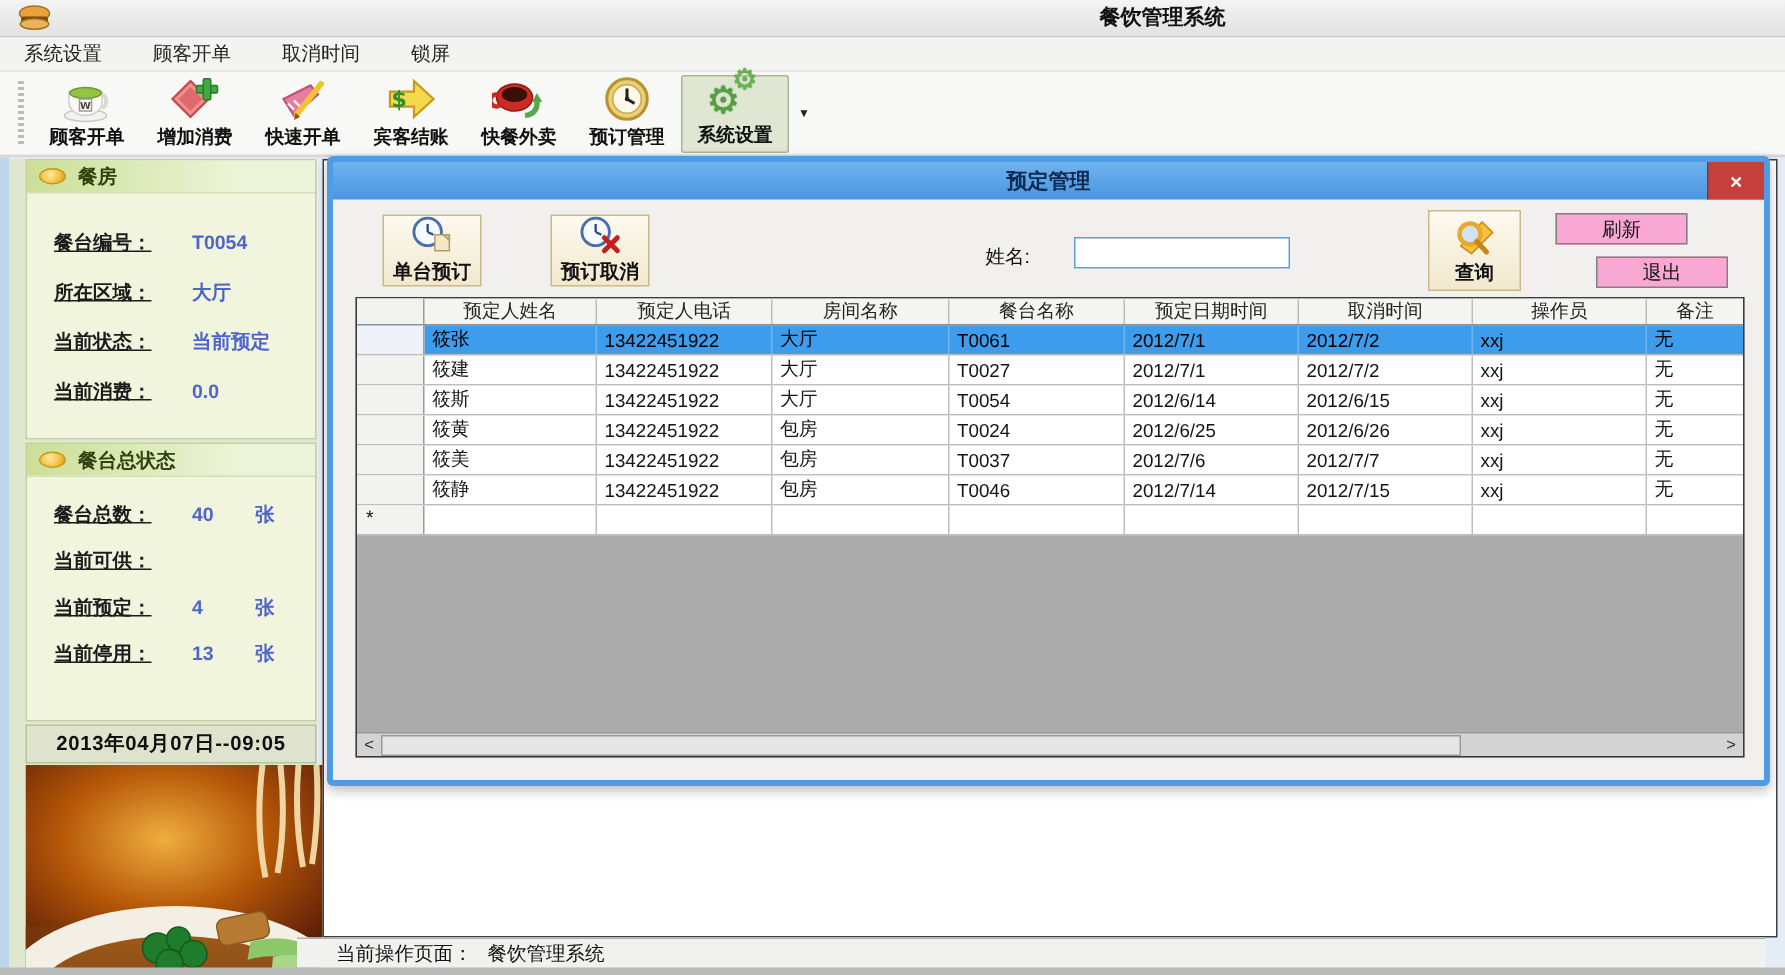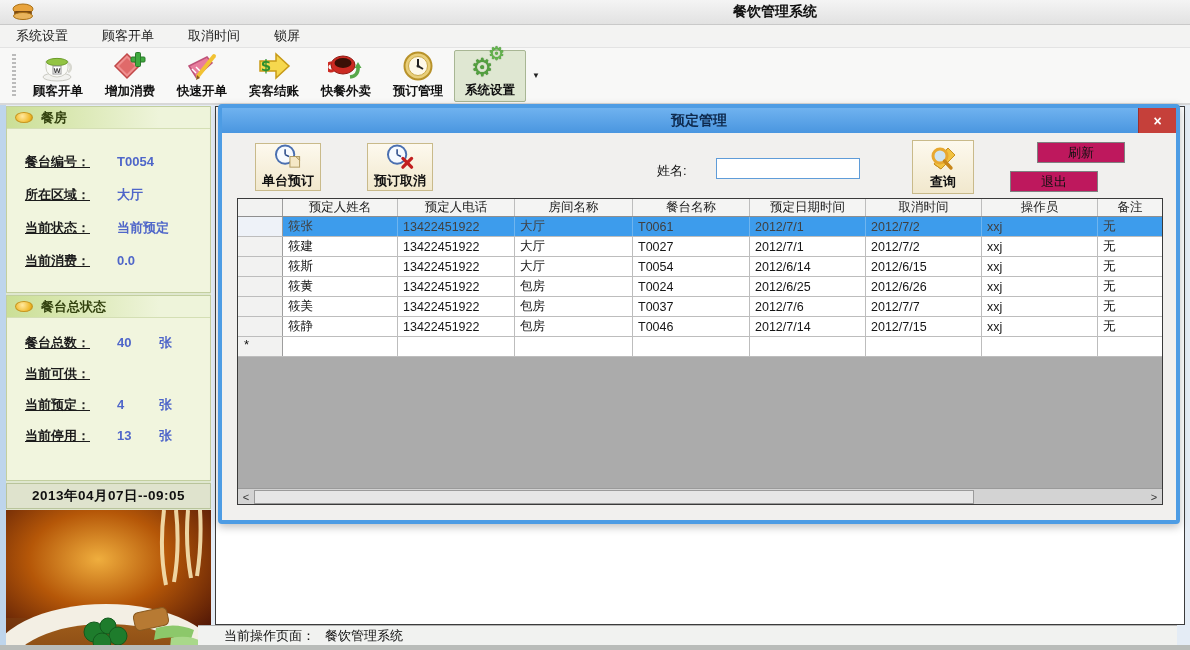--- a/index.html
+++ b/index.html
@@ -28,21 +28,21 @@
   .tool-btn.pressed { background:#dfe7d2; border:1px solid #a8b694; border-radius:2px; }
   .overflow-arrow { font-size:8px; color:#222; margin-left:6px; align-self:center; }
   .gear-wrap { position:relative; width:34px; height:34px; }
   .gear-big { position:absolute; left:-2px; top:8px; font-size:25px; color:#53a03f;
     text-shadow:0 0 1px #2c6e1e; line-height:1; }
   .gear-small { position:absolute; left:15px; top:-3px; font-size:19px; color:#63b54c;
     text-shadow:0 0 1px #2c6e1e; line-height:1; }
 
   
   #left-frame { position:absolute; left:0; top:105px; width:6px; height:545px; background:#bed5ec; }
-  #sidebar { position:absolute; left:6px; top:106px; width:205px; height:544px; background:#dfe7cf; }
+  #sidebar { position:absolute; left:6px; top:106px; width:205px; height:544px; background:#dfe7cf;padding-left:11px; }
   .panel { position:relative; background:#f1f5de; border:1px solid #c3cf9f; }
   #panel-room { height:187px; }
   #panel-status { height:186px; margin-top:2px; }
   .panel-header { height:22px; display:flex; align-items:center; gap:8px; padding-left:8px;
     background:linear-gradient(90deg,#cbdf96,#eef4da 75%); border-bottom:1px solid #d4dfb4;
     font-size:13px; font-weight:bold; color:#33420f; }
   .oval-icon { width:18px; height:11px; border-radius:50%;
     background:radial-gradient(circle at 40% 35%, #ffe9a0, #f0b929 70%, #c88d10);
     border:1px solid #c8951d; }
   .panel-body { padding:24px 0 0 18px; }
@@ -75,36 +75,36 @@
   #dlg-close { position:absolute; right:0; top:0; width:38px; height:25px; background:#c5403a;
     color:#fff; font-size:14px; font-weight:bold; display:flex; align-items:center; justify-content:center;
     border-left:1px solid #9e2f2b; cursor:default; }
   #dlg-body { position:relative; height:387px; }
 
   .beige-btn { position:absolute; display:flex; flex-direction:column; align-items:center;
     justify-content:center; gap:1px; background:linear-gradient(#fdf9ee,#f1e8cd);
     border:1px solid #c9ba8a; font-size:13px; font-weight:bold; color:#111; }
   #btn-book   { left:33px;  top:10px; width:66px; height:48px; }
   #btn-cancel { left:145px; top:10px; width:66px; height:48px; }
-  #btn-search { left:690px; top:7px;  width:62px; height:54px;font-family:Liberation Serif, serif; }
+  #btn-search { left:730px; top:7px;  width:62px; height:54px;font-family:Liberation Serif, serif; }
   #lbl-name { position:absolute; left:435px; top:29px; font-size:13px; color:#111; }
   #input-name { position:absolute; left:494px; top:25px; width:144px; height:21px;
     border:1px solid #5f9cd8; background:#fff; font-size:13px; padding:0 4px; }
-  .sys-btn { position:absolute; width:88px; height:21px; background:#be185d;
+  .sys-btn { position:absolute; width:88px; height:21px; background:#f9a8d4;
     border:1px solid #808080; font-size:13px; color:#111; display:flex; align-items:center; justify-content:center; }
   #btn-refresh { left:815px; top:9px; }
-  #btn-exit    { left:788px; top:38px;font-family:Liberation Serif, serif; }
+  #btn-exit    { left:842px; top:38px;font-family:Liberation Serif, serif; }
 
   
   #grid { position:absolute; left:15px; top:65px; width:926px; height:307px;
     border:1px solid #3a3a3a; background:#ababab; display:flex; flex-direction:column; }
   .tr { display:flex; height:20px; background:#fff; border-bottom:1px solid #bdbdbd; flex:none; }
   .tr.header { height:18px; background:#f4f4f3; border-bottom:1px solid #8f8f8f; }
   .tr.selected { background:#3d9cec; }
-  .tr.selected .td { color:#404040; border-right-color:#6fb5ef; }
+  .tr.selected .td { color:#000000; border-right-color:#6fb5ef; }
   .cell { height:100%; border-right:1px solid #bdbdbd; overflow:hidden; white-space:nowrap; }
   .rowhdr { width:45px; background:#f2f2f1; border-right:1px solid #9d9d9d;
     font-size:13px; padding-left:6px; color:#111; }
   .tr.selected .rowhdr { background:#eef2f8; }
   .hd { font-size:12.5px; color:#222; display:flex; align-items:center; justify-content:center; }
   .td { font-size:12.5px; color:#151515; display:flex; align-items:center; padding-left:5px; }
   .c1{width:115px}.c2{width:117px}.c3{width:118px}.c4{width:117px}
   .c5{width:116px}.c6{width:116px}.c7{width:116px}.c8{flex:1; border-right:none;}
   #grid-filler { flex:1; background:#ababab; }
   #hscroll { height:16px; background:#d3d3d3; display:flex; align-items:center; flex:none;

